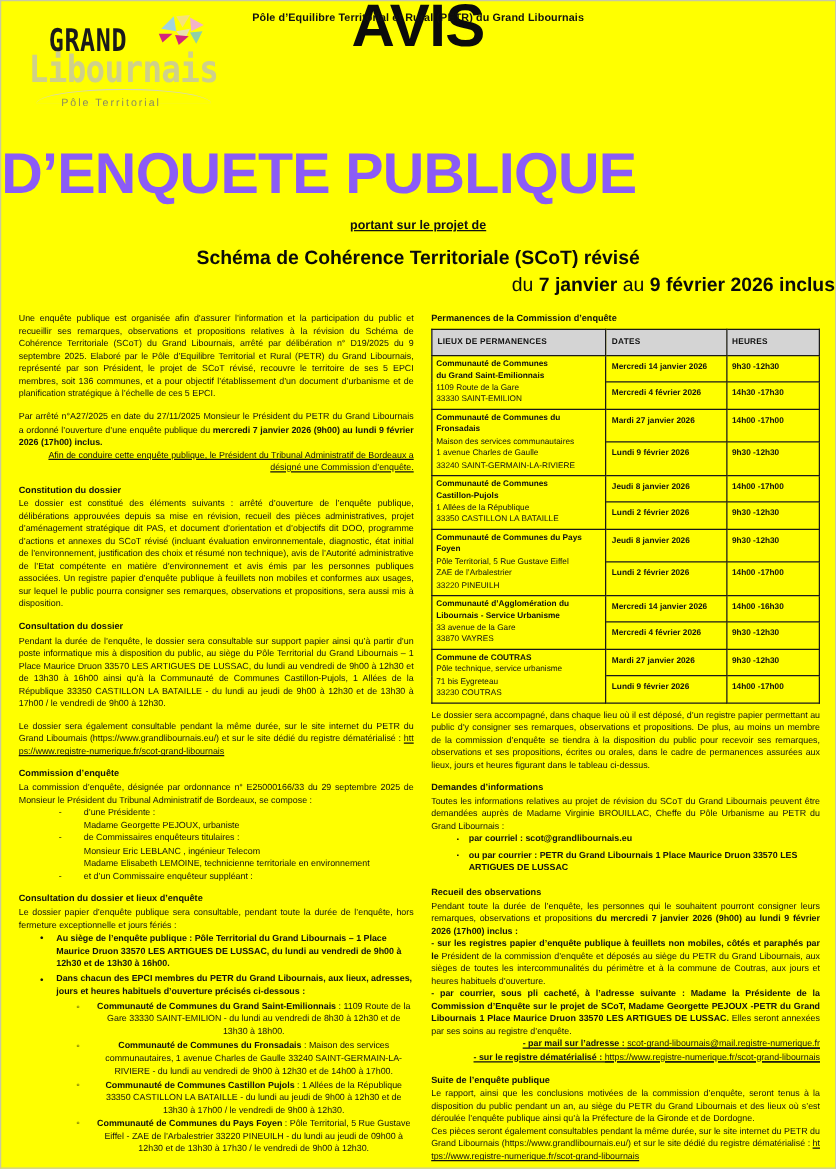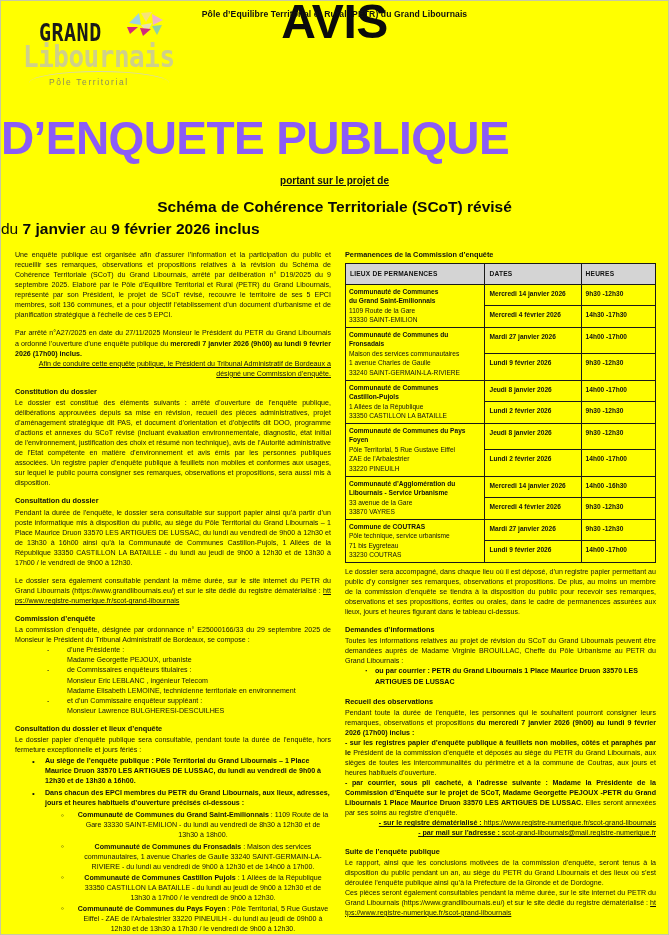--- a/index.html
+++ b/index.html
@@ -106,21 +106,21 @@
     text-decoration: underline;
   }
   .subtitle1 {
     text-align: center;
     font-size: 15.5px;
     font-weight: bold;
     color: #0b0b0b;
     margin: 12px 0 0 0;
   }
   .subtitle2 {
-    text-align: left;
+    text-align: right;
     font-size: 15.5px;
     color: #0b0b0b;
     margin: 4px 0 0 0;
   }
   .subtitle2 b { font-weight: bold; }
 
   
   .columns {
     display: flex;
     gap: 14px;
@@ -280,21 +280,20 @@
       <div class="spacer"></div>
       <h3 class="sec">Commission d’enquête</h3>
       <p class="body">La commission d’enquête, désignée par ordonnance n° E25000166/33 du 29 septembre 2025 de Monsieur le Président du Tribunal Administratif de Bordeaux, se compose :</p>
       <ul class="dash">
         <li>d’une Présidente :</li>
         <li class="nob">Madame Georgette PEJOUX, urbaniste</li>
         <li>de Commissaires enquêteurs titulaires :</li>
         <li class="nob">Monsieur Eric LEBLANC , ingénieur Telecom</li>
         <li class="nob">Madame Elisabeth LEMOINE, technicienne territoriale en environnement</li>
         <li>et d’un Commissaire enquêteur suppléant :</li>
-        <li class="nob">Monsieur Lawrence BULGHERESI-DESCUILHES</li>
       </ul>
 
       <div class="spacer"></div>
       <h3 class="sec">Consultation du dossier et lieux d’enquête</h3>
       <p class="body">Le dossier papier d’enquête publique sera consultable, pendant toute la durée de l’enquête, hors fermeture exceptionnelle et jours fériés :</p>
       <ul class="bul">
         <li><b>Au siège de l’enquête publique : Pôle Territorial du Grand Libournais – 1 Place Maurice Druon 33570 LES ARTIGUES DE LUSSAC, du lundi au vendredi de 9h00 à 12h30 et de 13h30 à 16h00.</b></li>
         <li><b>Dans chacun des EPCI membres du PETR du Grand Libournais, aux lieux, adresses, jours et heures habituels d’ouverture précisés ci-dessous :</b></li>
       </ul>
       <ul class="circ">
@@ -403,30 +402,31 @@
           </tr>
         </tbody>
       </table>
 
       <p class="body">Le dossier sera accompagné, dans chaque lieu où il est déposé, d’un registre papier permettant au public d’y consigner ses remarques, observations et propositions. De plus, au moins un membre de la commission d’enquête se tiendra à la disposition du public pour recevoir ses remarques, observations et ses propositions, écrites ou orales, dans le cadre de permanences assurées aux lieux, jours et heures figurant dans le tableau ci-dessus.</p>
 
       <div class="spacer"></div>
       <h3 class="sec">Demandes d’informations</h3>
       <p class="body">Toutes les informations relatives au projet de révision du SCoT du Grand Libournais peuvent être demandées auprès de Madame Virginie BROUILLAC, Cheffe du Pôle Urbanisme au PETR du Grand Libournais :</p>
       <ul class="sq">
+        <li><b>par courriel : scot@grandlibournais.eu</b></li>
         <li><b>ou par courrier : PETR du Grand Libournais 1 Place Maurice Druon 33570 LES ARTIGUES DE LUSSAC</b></li>
       </ul>
 
       <div class="spacer"></div>
       <h3 class="sec">Recueil des observations</h3>
       <p class="body"><span>Pendant toute la durée de l’enquête, les personnes qui le souhaitent pourront consigner leurs remarques, observations et propositions </span><b>du mercredi 7 janvier 2026 (9h00) au lundi 9 février 2026 (17h00) inclus :</b></p>
       <p class="body"><b>- sur les registres papier d’enquête publique à feuillets non mobiles, côtés et paraphés par le</b><span> Président de la commission d’enquête et déposés au siège du PETR du Grand Libournais, aux sièges de toutes les intercommunalités du périmètre et à la commune de Coutras, aux jours et heures habituels d’ouverture.</span></p>
       <p class="body"><b>- par courrier, sous pli cacheté, à l’adresse suivante : Madame la Présidente de la Commission d’Enquête sur le projet de SCoT, Madame Georgette PEJOUX -PETR du Grand Libournais 1 Place Maurice Druon 33570 LES ARTIGUES DE LUSSAC.</b><span> Elles seront annexées par ses soins au registre d’enquête.</span></p>
+      <p class="body nj"><b>- par mail sur l’adresse : </b><a class="link" href="#">scot-grand-libournais@mail.registre-numerique.fr</a></p>
       <p class="body nj"><b>- sur le registre dématérialisé : </b><a class="link" href="#">https://www.registre-numerique.fr/scot-grand-libournais</a></p>
-      <p class="body nj"><b>- par mail sur l’adresse : </b><a class="link" href="#">scot-grand-libournais@mail.registre-numerique.fr</a></p>
 
       <div class="spacer"></div>
       <h3 class="sec">Suite de l’enquête publique</h3>
       <p class="body">Le rapport, ainsi que les conclusions motivées de la commission d’enquête, seront tenus à la disposition du public pendant un an, au siège du PETR du Grand Libournais et des lieux où s’est déroulée l’enquête publique ainsi qu’à la Préfecture de la Gironde et de Dordogne.</p>
       <p class="body"><span>Ces pièces seront également consultables pendant la même durée, sur le site internet du PETR du Grand Libournais (https://www.grandlibournais.eu/) et sur le site dédié du registre dématérialisé : </span><a class="link" href="#">https://www.registre-numerique.fr/scot-grand-libournais</a></p>
 
       <div class="spacer"></div>
 
     </div>
   </div>

